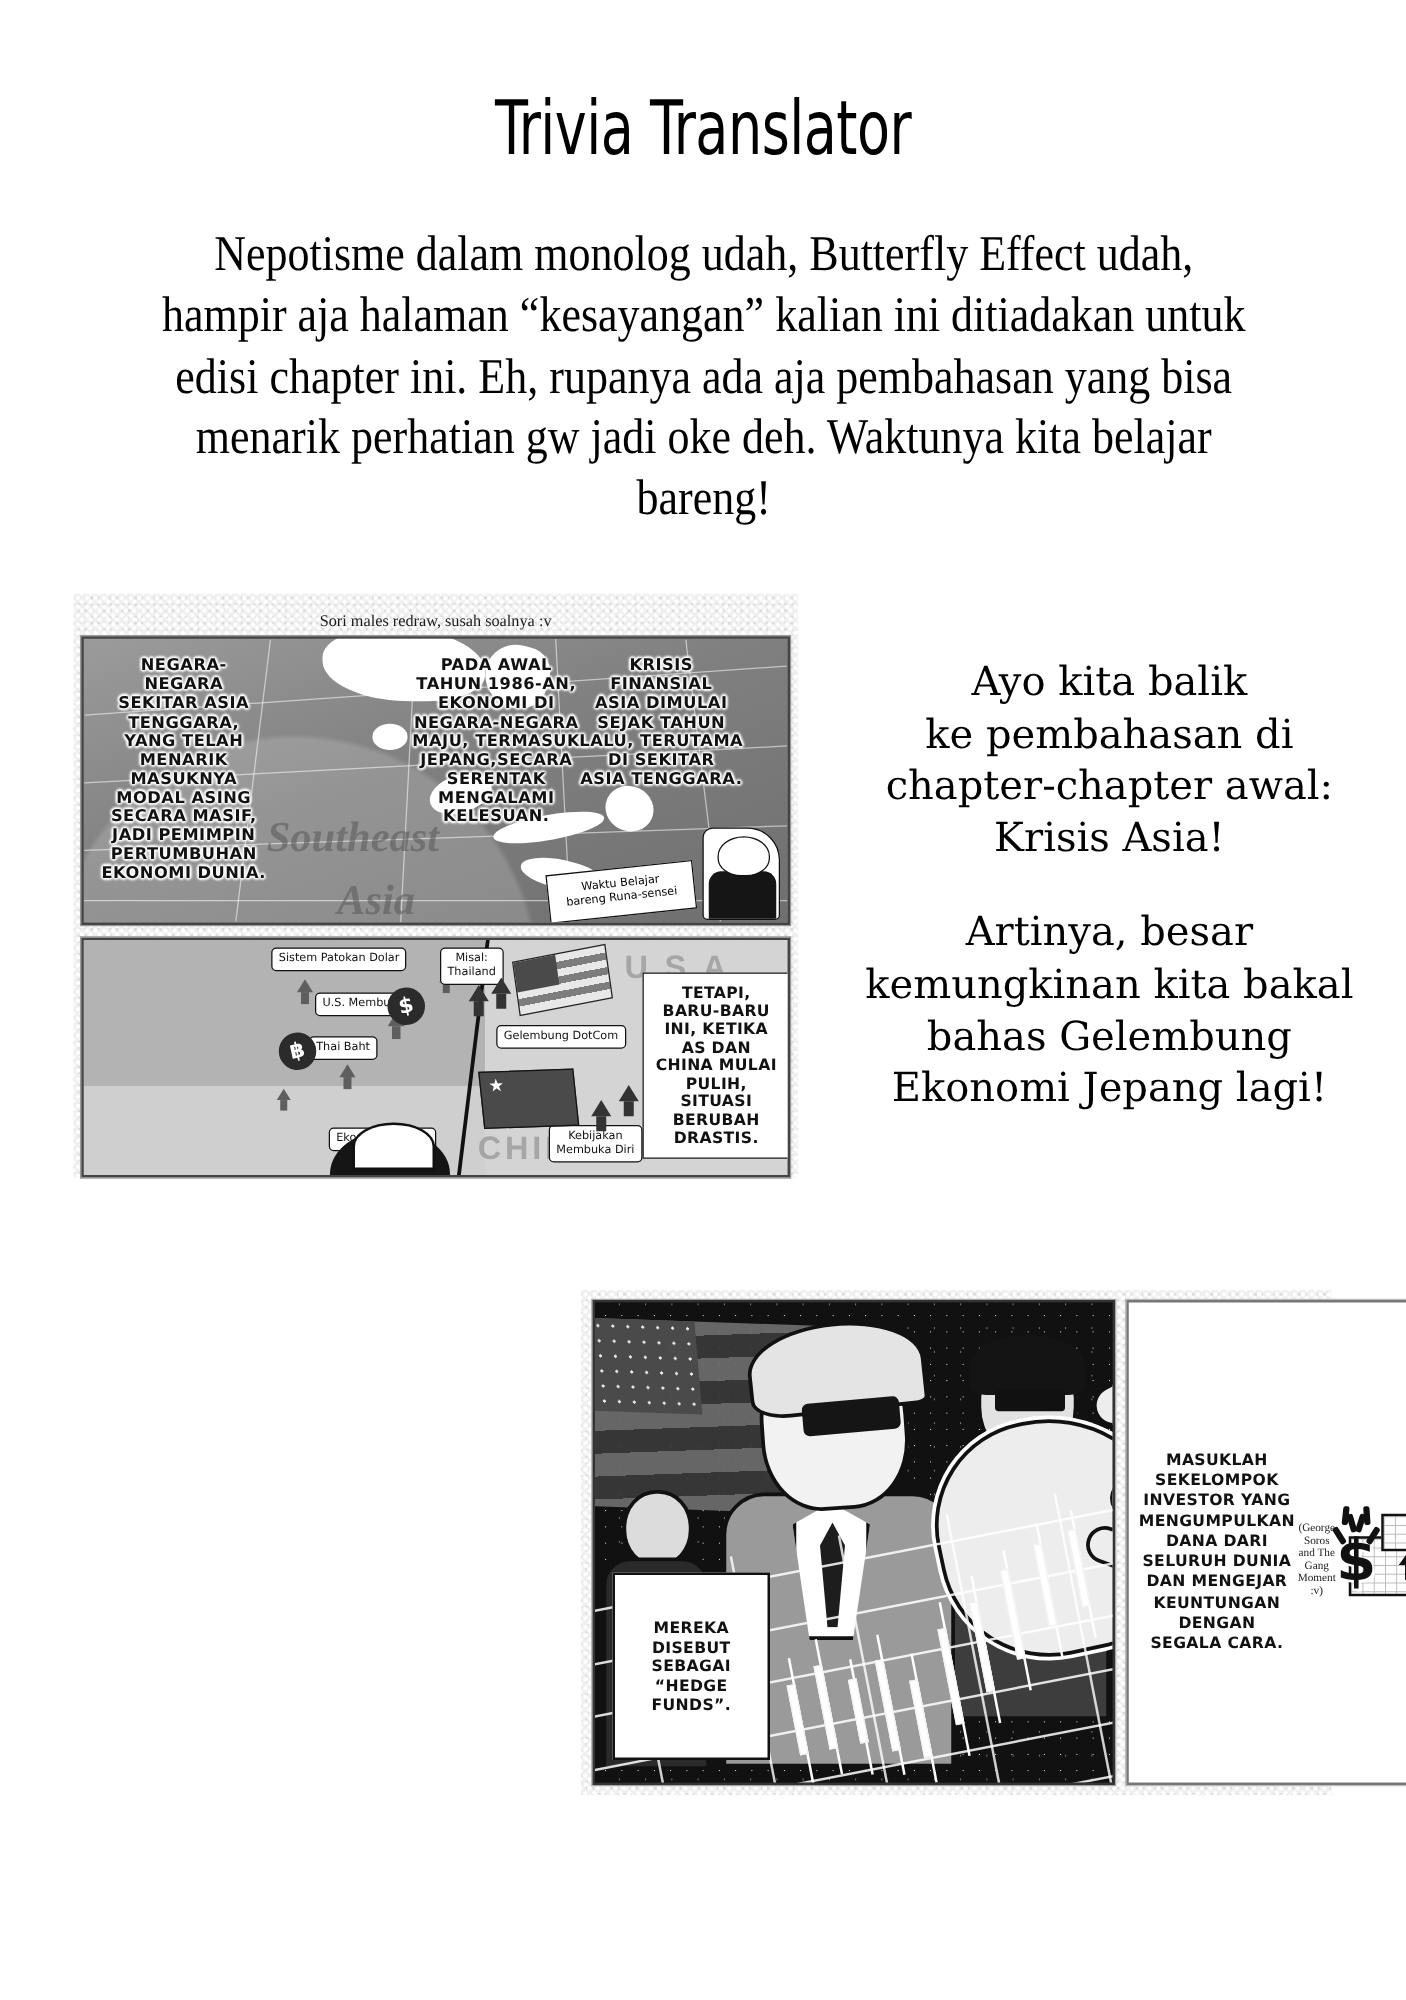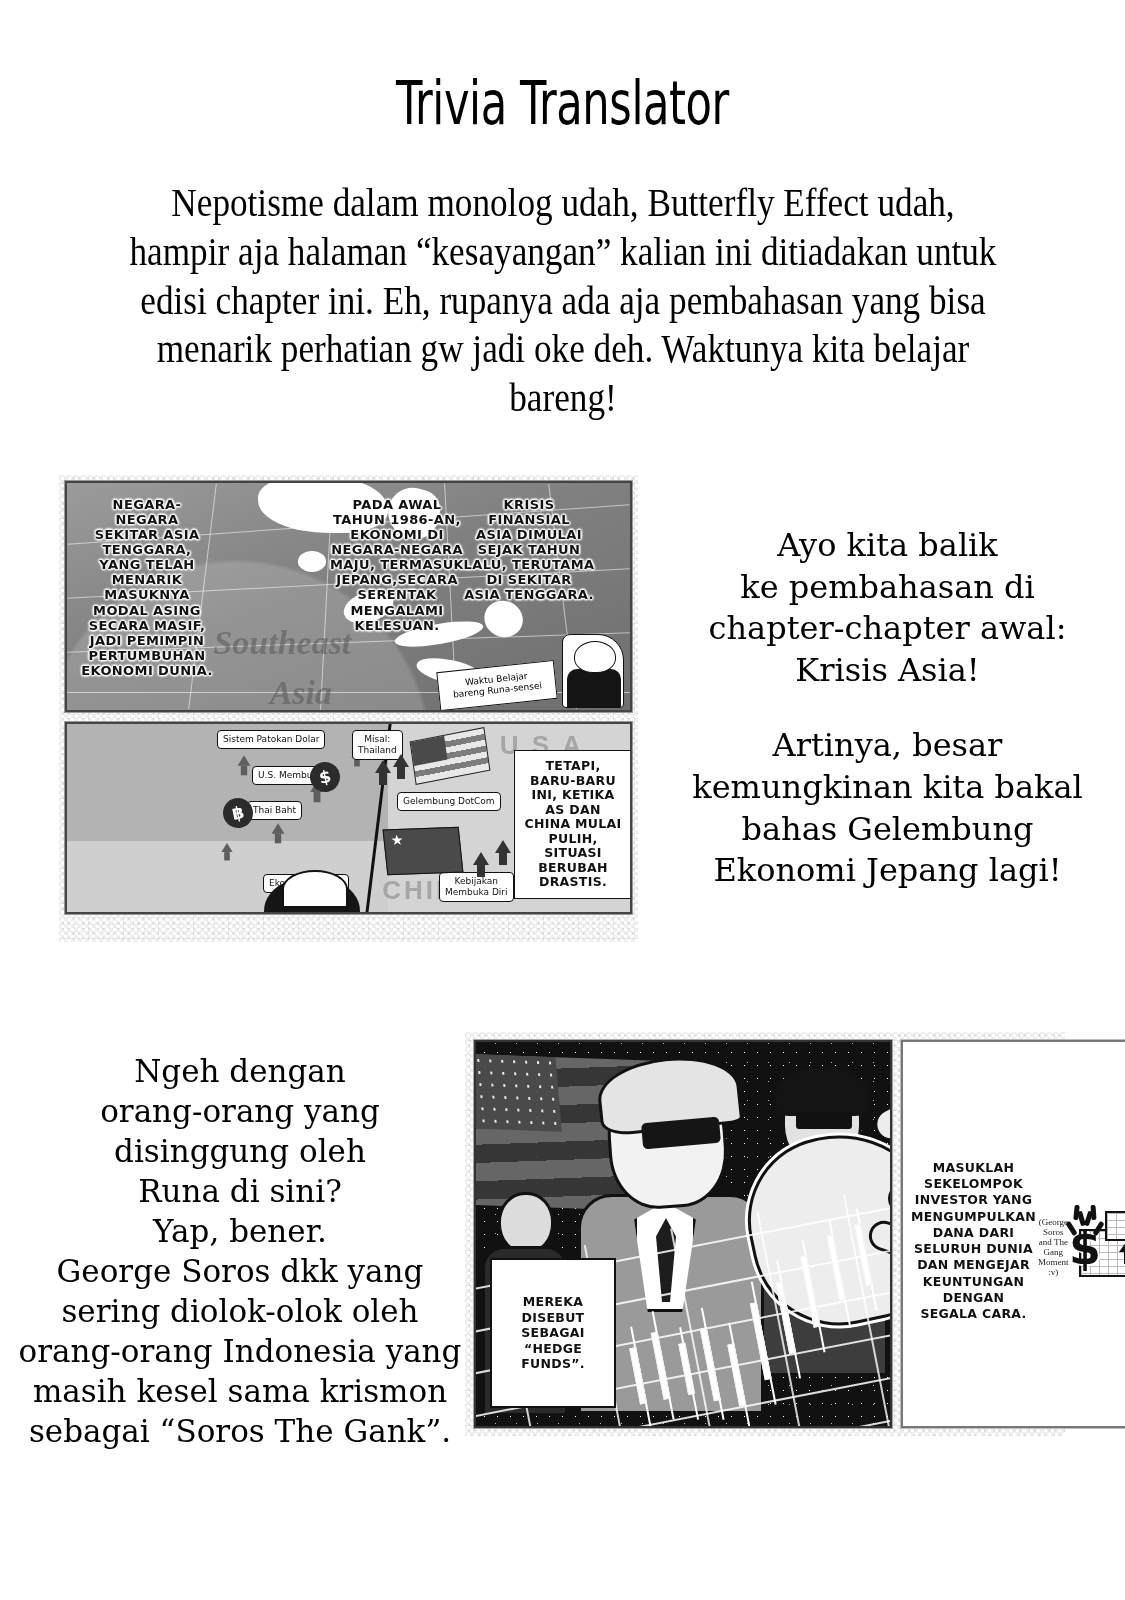--- a/index.html
+++ b/index.html
@@ -410,20 +410,21 @@
 <body>
 
 <h1 class="title">Trivia Translator</h1>
 
 <p class="intro">Nepotisme dalam monolog udah, Butterfly Effect udah, hampir aja halaman “kesayangan” kalian ini ditiadakan untuk edisi chapter ini. Eh, rupanya ada aja pembahasan yang bisa menarik perhatian gw jadi oke deh. Waktunya kita belajar bareng!</p>
 
 <div class="sec1">
 
   <div class="panel1 tone">
 
+    <div class="caption">Sori males redraw, susah soalnya :v</div>
 
     <div class="p1-top">
       <div class="globe"></div>
 
       <div class="landmass" style="left:34%;top:-4%;width:23%;height:26%;border-radius:40% 60% 35% 55%;"></div>
       <div class="landmass" style="left:57%;top:2%;width:9%;height:22%;border-radius:55% 45% 50% 60%;transform:rotate(14deg);"></div>
       <div class="landmass" style="left:49%;top:48%;width:9%;height:13%;border-radius:50%;transform:rotate(-18deg);"></div>
       <div class="landmass" style="left:58%;top:62%;width:16%;height:9%;border-radius:50%;transform:rotate(-10deg);"></div>
       <div class="landmass" style="left:62%;top:78%;width:12%;height:10%;border-radius:50%;transform:rotate(12deg);"></div>
       <div class="landmass" style="left:74%;top:52%;width:7%;height:16%;border-radius:50%;transform:rotate(25deg);"></div>
@@ -551,30 +552,20 @@
     <span class="gap"></span>
     <span style="white-space:pre-line;display:block;">Artinya, besar
 kemungkinan kita bakal
 bahas Gelembung
 Ekonomi Jepang lagi!</span>
   </div>
 </div>
 
 <div class="sec2">
 
-  <div class="sec2-text" style="white-space:pre-line;">Ngeh dengan
-orang-orang yang
-disinggung oleh
-Runa di sini?
-Yap, bener.
-George Soros dkk yang
-sering diolok-olok oleh
-orang-orang Indonesia yang
-masih kesel sama krismon
-sebagai “Soros The Gank”.</div>
 
   <div class="panel2 tone">
 
     <div class="p2-art">
       <div class="starfield"></div>
       <div class="p2-flag"></div>
 
       <div class="figure-side">
         <div class="fs-head"></div>
         <div class="fs-body"></div>

